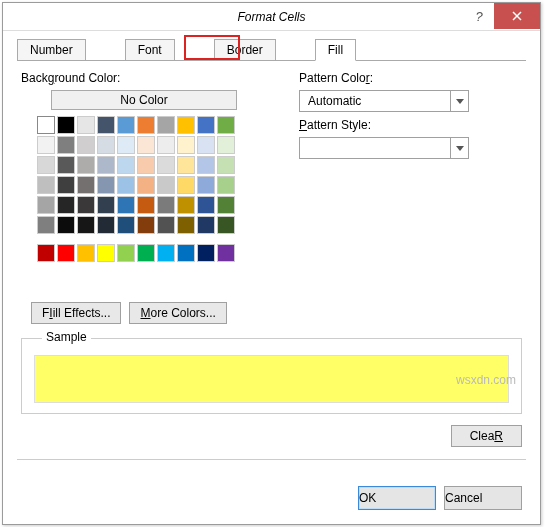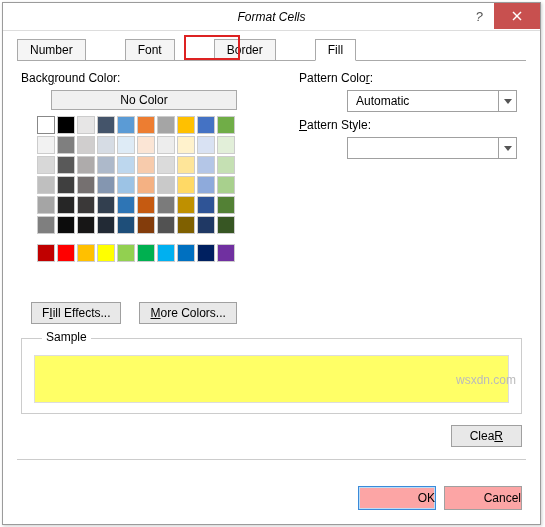--- a/index.html
+++ b/index.html
@@ -28,40 +28,40 @@
     .u { text-decoration: underline; }
     
     .nocolor-btn { display:block; width: 186px; margin-left: 30px; border: 1px solid #a9a9a9; background: #f0f0f0; text-align:center; padding:2px 16px; margin-bottom:6px; cursor:pointer;}
     
     .swatch-grid { display: grid; grid-template-columns: repeat(10, 18px); gap: 2px 2px; margin-left: 16px; margin-bottom: 10px;}
     .sw { width:18px; height:18px; border:1px solid #ccc; cursor:pointer;}
     .sw.white{background:#fff;border:1px solid #888;}
     
     .std-row { display: grid; grid-template-columns: repeat(10, 18px); gap: 2px; margin-left:16px; margin-bottom: 16px;}
     
-    .btn-row { display:flex; gap:18px; margin-left:10px;margin-top:40px;}
+    .btn-row { display:flex; gap:8px; margin-left:10px;margin-top:40px;}
     .small-btn { border:1px solid #a0a0a0; background:#e8e8e8; padding:3px 10px; cursor:pointer;}
     
-    .combo { width:170px; height:22px; border:1px solid #a0a0a0; background:#fff; display:flex; align-items:center; justify-content:space-between; padding:0 0 0 8px; cursor:pointer; margin-bottom:6px;margin-left:48px;}
+    .combo { width:170px; height:22px; border:1px solid #a0a0a0; background:#fff; display:flex; align-items:center; justify-content:space-between; padding:0 0 0 8px; cursor:pointer; margin-bottom:6px;}
     .combo .chev { width:18px; height:20px; border-left:1px solid #a0a0a0; display:flex;align-items:center;justify-content:center;}
     .combo .chev::after{content:"";border-left:4px solid transparent;border-right:4px solid transparent;border-top:5px solid #555;}
     
     .watermark { position:absolute; right:24px; top: 370px; color:#bbb; font-size:12px;}
     
     .sample-box { position:absolute; left:18px; right:18px; top: 335px; border:1px solid #ccc; height:76px; padding:6px;}
     .sample-label { position:absolute; top:-9px; left:20px; background:#fff; padding:0 4px; font-size:12px;}
     .sample-preview { position:absolute; left:12px; right:12px; top:16px; bottom:10px; background:#ffff66; border:1px solid #ddd;}
     
     .clear-row { position:absolute; right:18px; top: 422px;}
     .clear-btn { border:1px solid #a0a0a0; background:#e8e8e8; padding:3px 18px; cursor:pointer;}
     
     .sep { position:absolute; left:14px; right:14px; top:456px; height:1px; background:#ccc;}
     
     .bottom-btns { position:absolute; right:18px; bottom:14px; display:flex; gap:8px;}
-    .ok-btn, .cancel-btn { width:78px; padding:4px 0; border:1px solid #a0a0a0; background:#fca5a5; cursor:pointer; text-align:right;}
+    .ok-btn, .cancel-btn { width:78px; padding:4px 0; border:1px solid #a0a0a0; background:#e5e5e5; cursor:pointer; text-align:left;}
     .ok-btn { border:1px solid #3b8ad9; box-shadow:0 0 0 1px #bcdcf7 inset;}
   </style>
 </head>
 <body>
 
 <div class="dialog">
 
   <div class="titlebar">
     <span class="titlebar-title">Format Cells</span>
     <div class="titlebar-btns">

